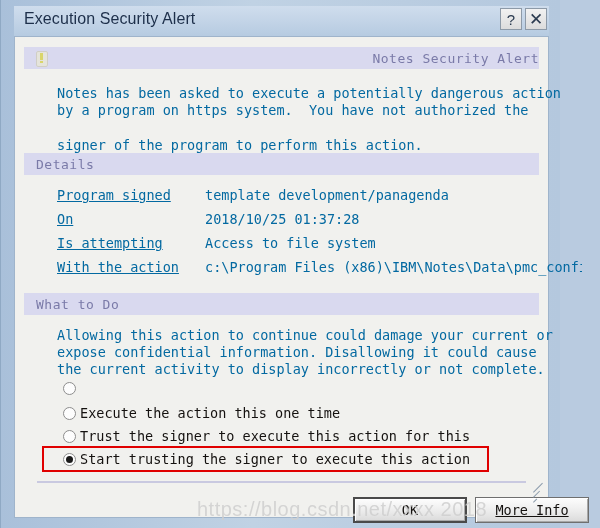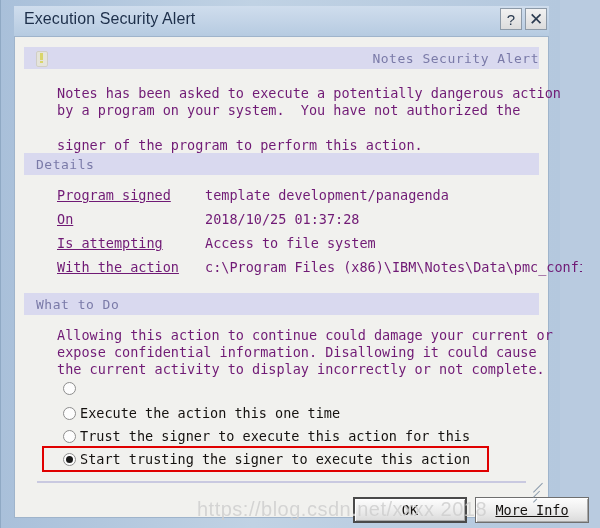--- a/index.html
+++ b/index.html
@@ -82,21 +82,21 @@
     position:absolute;left:5.5px;top:3px;width:3px;height:7px;
     background:#d9d56a;
   }
   .alert-icon .dot{
     position:absolute;left:5.5px;top:11px;width:3px;height:2px;
     background:#d9d56a;
   }
 
   .mono{
     font-family:"DejaVu Sans Mono","Liberation Mono",monospace;
-    font-size:13.5px;color:#701a75;
+    font-size:13.5px;color:#0369a1;
     white-space:pre;
     line-height:17px;
   }
   .body-para{position:absolute;left:42px;}
 
   
   .det-row{position:absolute;left:42px;white-space:nowrap;}
   .det-label{display:inline-block;width:148px;text-decoration:underline;}
 
   
@@ -185,21 +185,21 @@
       <div class="section-bar" style="top:10px;">
         <span class="alert-icon">
           <span class="cyl"></span>
             <span class="bang"></span>
             <span class="dot"></span>
         </span>
         <span class="sb-label" style="margin-left:0;">Notes Security Alert</span>
       </div>
 
       <div class="body-para mono" style="top:48px;">Notes has been asked to execute a potentially dangerous action</div>
-      <div class="body-para mono" style="top:65px;">by a program on your system.  You have not authorized the</div>
+      <div class="body-para mono" style="top:65px;">by a program on https system.  You have not authorized the</div>
       <div class="body-para mono" style="top:100px;">signer of the program to perform this action.</div>
 
       <div class="section-bar" style="top:116px;">
         <span class="sb-label">Details</span>
       </div>
 
       <div class="det-row mono" style="top:150px;">
         <span class="det-label">Program signed</span><span>template development/panagenda</span>
       </div>
       <div class="det-row mono" style="top:174px;">

